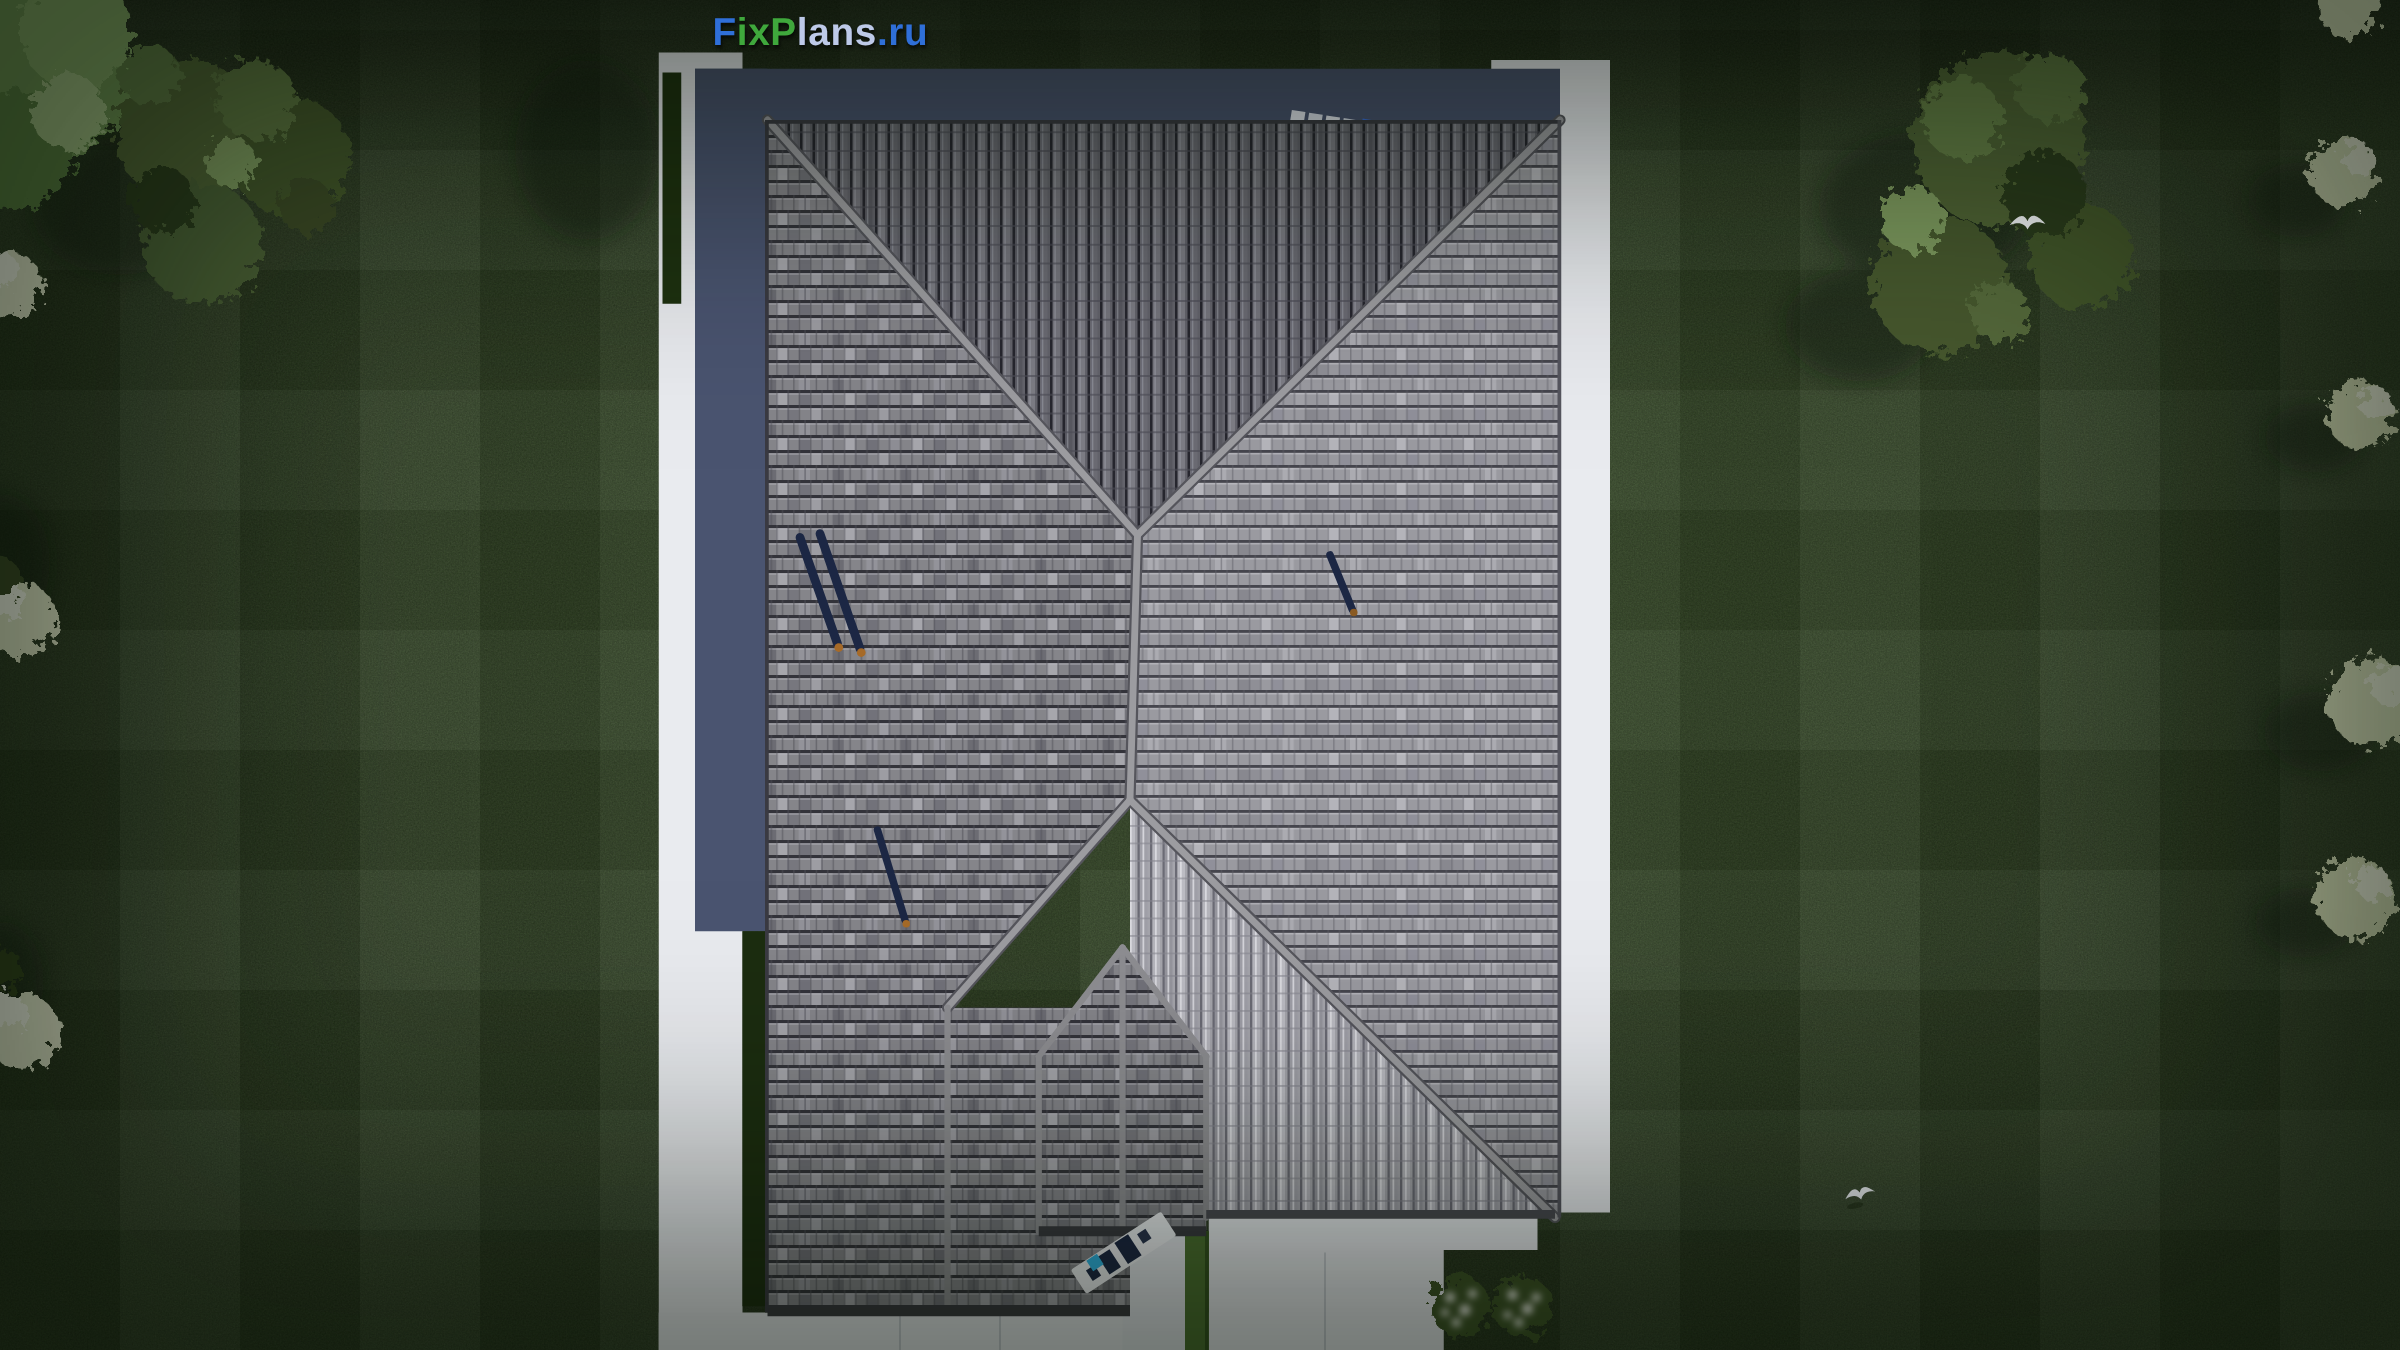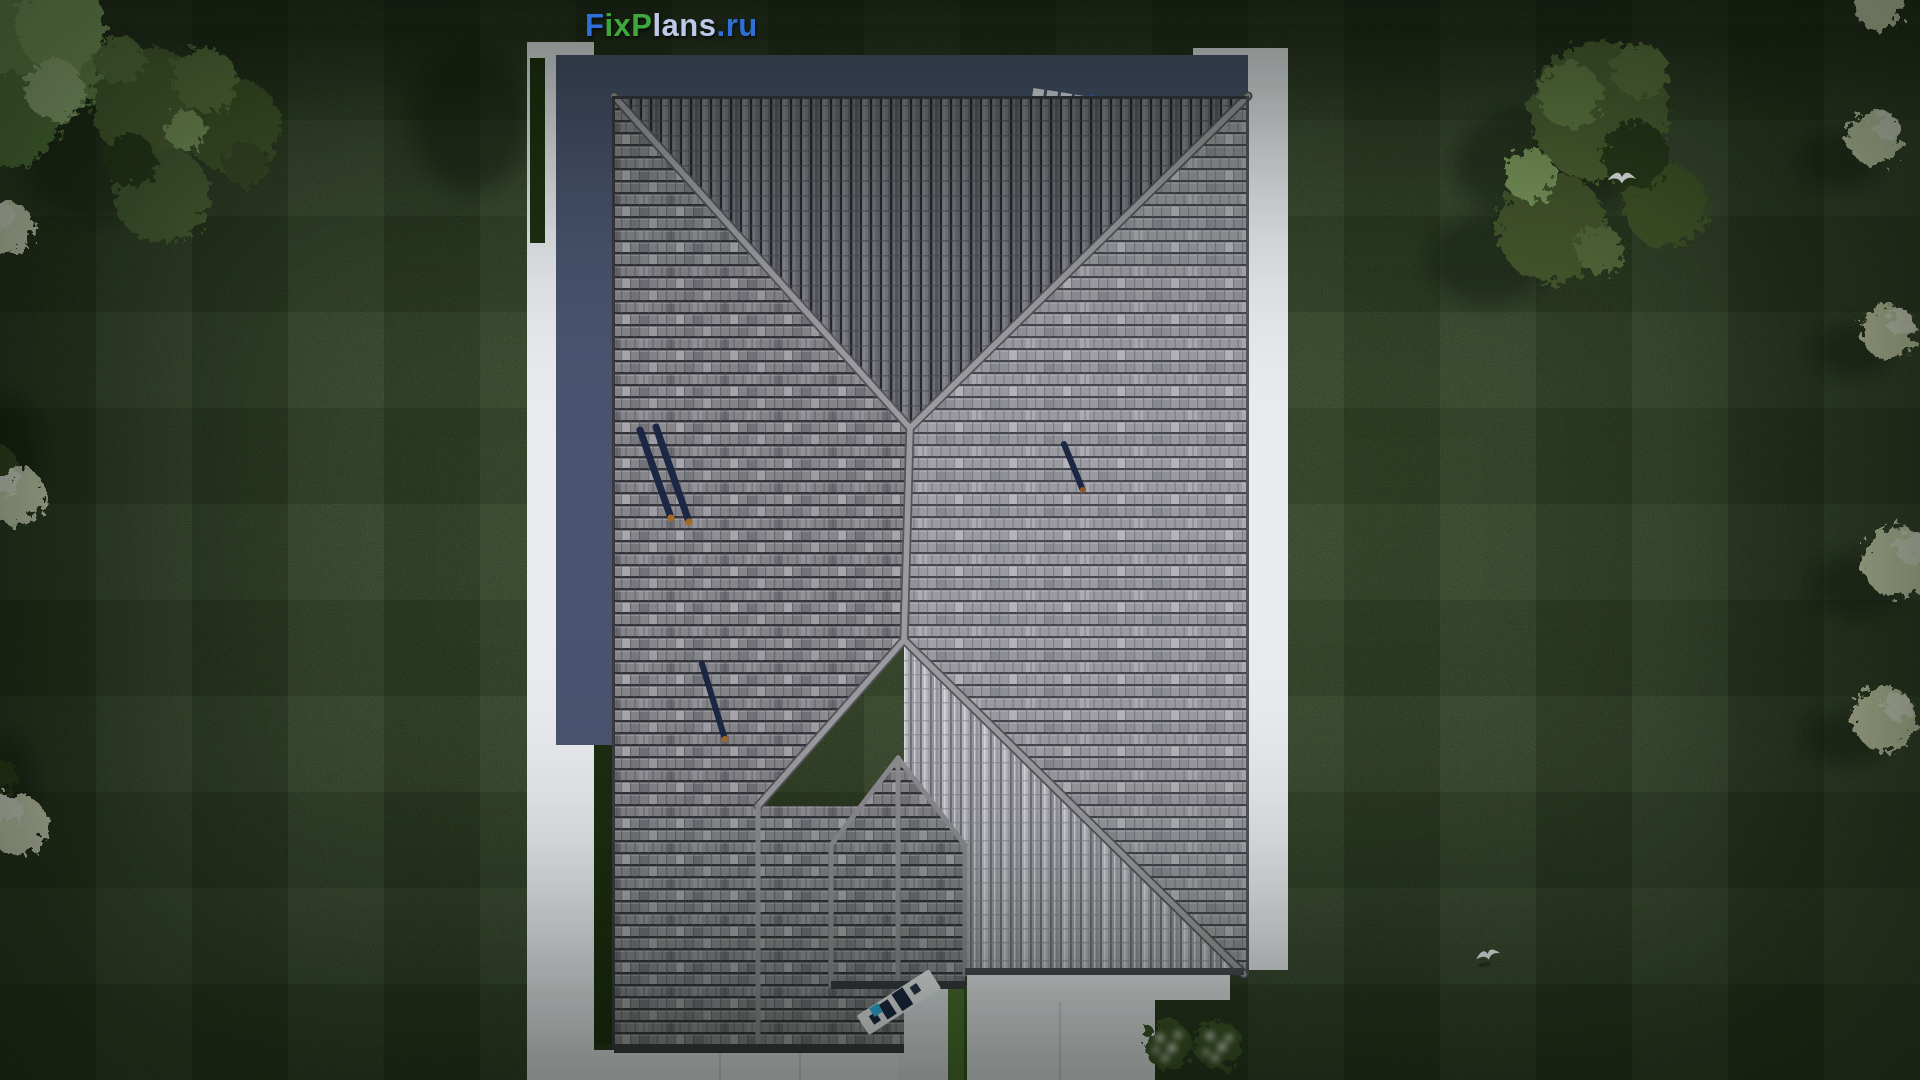--- a/index.html
+++ b/index.html
@@ -6,21 +6,21 @@
   .scene{position:relative;width:1920px;height:1080px;overflow:hidden;
          font-family:"Liberation Sans",sans-serif;}
   .lawn{position:absolute;inset:0;background-color:#2E4420;
     background-image:
       linear-gradient(180deg, rgba(5,10,3,0.50), rgba(0,0,0,0) 10%),
       radial-gradient(ellipse at 52% 42%, rgba(92,130,58,0.22) 0%, rgba(0,0,0,0) 60%),
       repeating-linear-gradient(90deg, rgba(0,0,0,0.10) 0 96px, rgba(255,255,255,0.05) 96px 192px),
       repeating-linear-gradient(0deg, rgba(0,0,0,0.09) 0 96px, rgba(255,255,255,0.04) 96px 192px);}
   .vignette{position:absolute;inset:0;box-shadow:inset 0 0 300px 130px rgba(6,12,4,0.55);pointer-events:none;}
   svg.overlay{position:absolute;left:0;top:0;}
-  .watermark{position:absolute;left:585px;top:8px;font-size:31px;font-weight:bold;
+  .watermark{position:absolute;left:570px;top:8px;font-size:31px;font-weight:bold;
              letter-spacing:0.5px;text-shadow:1px 2px 3px rgba(0,0,0,0.65);white-space:nowrap;}
 </style>
 </head>
 <body>
 
 <div class="scene">
   <div class="lawn"></div>
 
   <svg class="overlay" width="1920" height="1080" viewBox="0 0 1920 1080">
     <defs>

